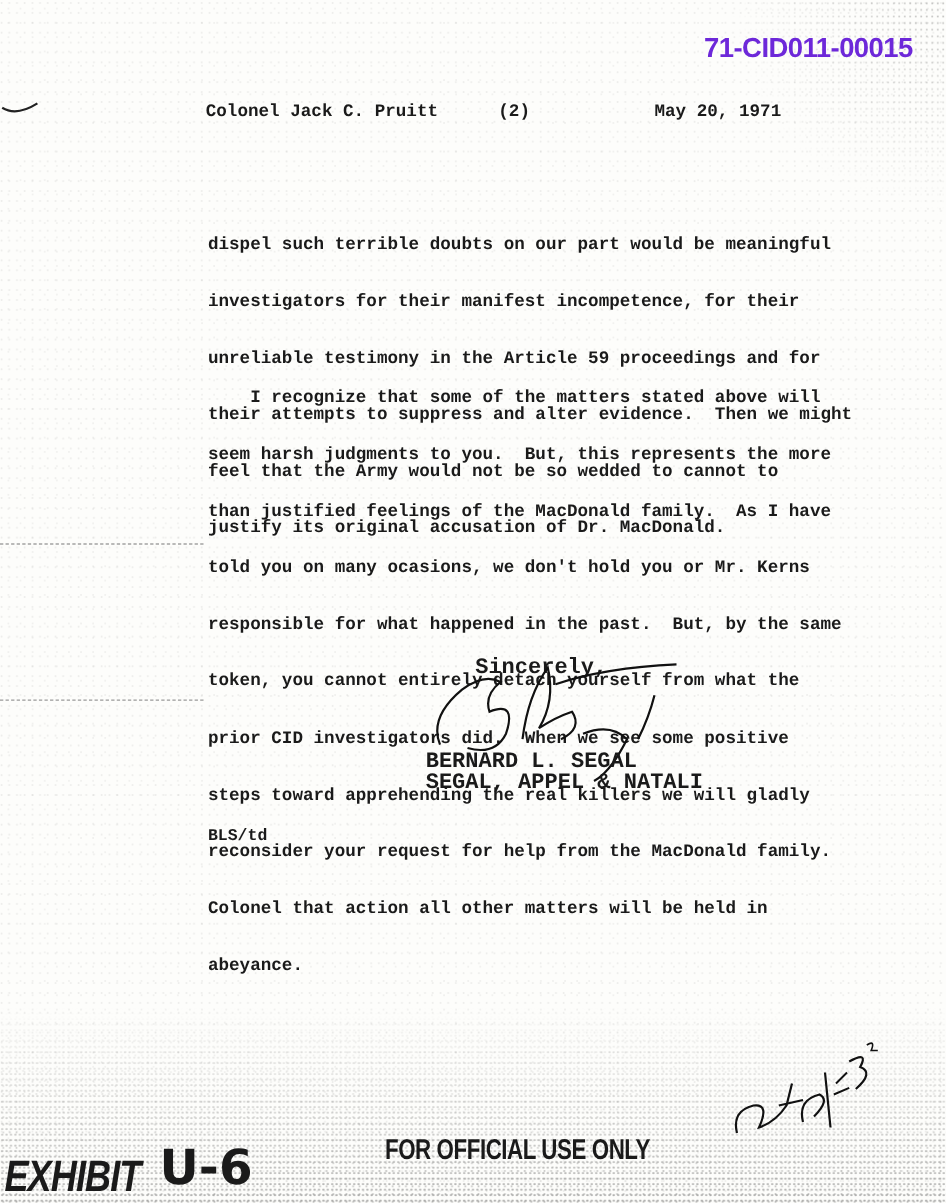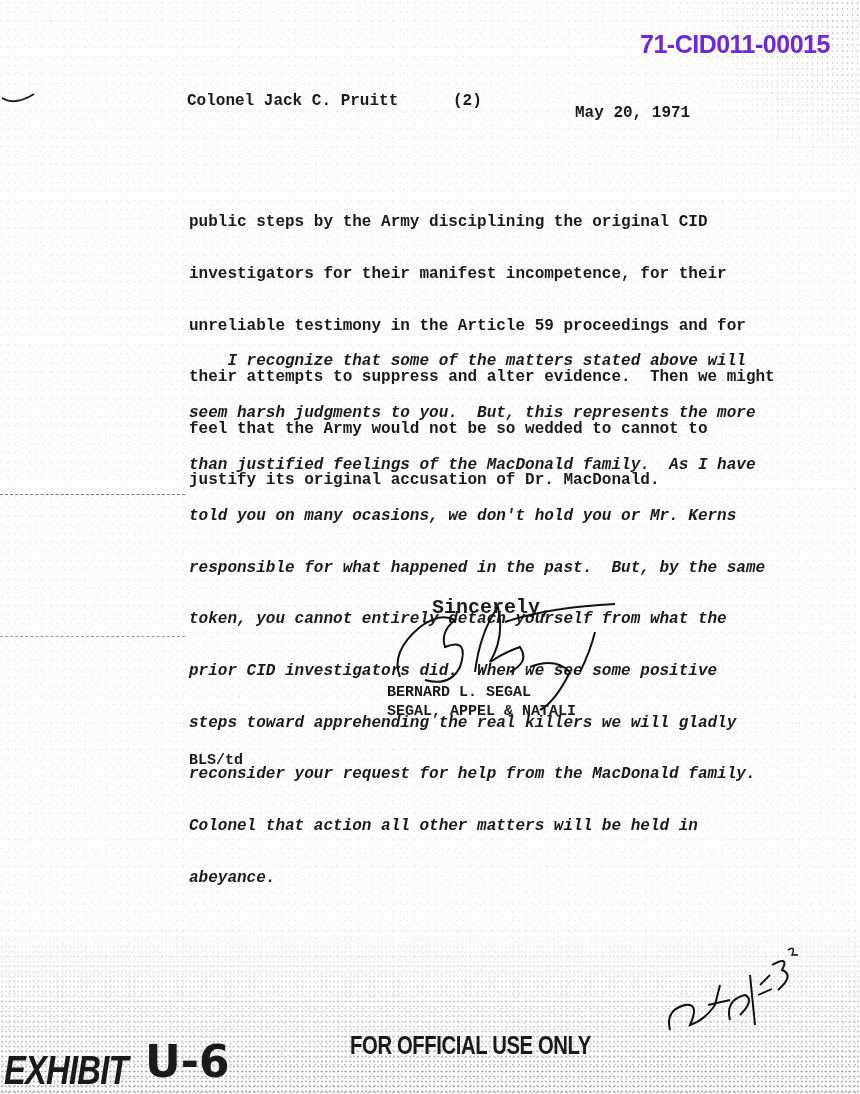--- a/index.html
+++ b/index.html
@@ -39,30 +39,30 @@
     position:absolute; left:640px; top:30px;
     font-family:"Liberation Sans", "DejaVu Sans", sans-serif;
     font-weight:bold; font-size:25px; letter-spacing:-0.5px; color:#6d28d9;
   }
   .header-line {
     position:absolute; top:92px; left:187px; width:560px;
     font-size:16px; font-weight:bold;
   }
   .header-line .recipient { position:absolute; left:0; }
   .header-line .page { position:absolute; left:266px; }
-  .header-line .date { position:absolute; left:388px;margin-top:12px; }
+  .header-line .date { position:absolute; left:408px; }
   .body-text {
     position:absolute; left:189px; width:590px;
     font-size:16px; line-height:17.2px; font-weight:bold;
     white-space:pre;
   }
   .p1 { top:180px; }
-  .p2 { top:319px;font-style:italic; }
+  .p2 { top:319px; }
   .closing { position:absolute; left:387px; top:596px; font-size:20px; font-weight:bold;margin-left:45px; }
-  .sig-name { position:absolute; left:387px; top:683px; font-size:15px; font-weight:bold; line-height:19px; }
+  .sig-name { position:absolute; left:387px; top:683px; font-size:20px; font-weight:bold; line-height:19px; }
   .initials { position:absolute; left:189px; top:752px; font-size:15px; font-weight:bold; }
   .signature { position:absolute; left:380px; top:592px; width:250px; height:120px; }
   .official {
     position:absolute; left:350px; top:1030px;
     font-family:"Liberation Sans", "DejaVu Sans", sans-serif;
     font-weight:bold; font-size:26px; transform:scaleX(0.78); transform-origin:left top;
     letter-spacing:-0.5px;
   }
   .exhibit {
     position:absolute; left:4px; top:1048px;
@@ -94,21 +94,21 @@
 
 <div class="docid">71-CID011-00015</div>
 
 <div class="header-line">
   <span class="recipient">Colonel Jack C. Pruitt</span>
   <span class="page">(2)</span>
   <span class="date">May 20, 1971</span>
 </div>
 
 <div class="body-text p1">
-  <div>public steps by the Army disciplining the original CID</div>
+  <div>dispel such terrible doubts on our part would be meaningful</div>
   <div>investigators for their manifest incompetence, for their</div>
   <div>unreliable testimony in the Article 59 proceedings and for</div>
   <div>their attempts to suppress and alter evidence.  Then we might</div>
   <div>feel that the Army would not be so wedded to cannot to</div>
   <div>justify its original accusation of Dr. MacDonald.</div>
 </div>
 
 <div class="body-text p2">
   <div>    I recognize that some of the matters stated above will</div>
   <div>seem harsh judgments to you.  But, this represents the more</div>

